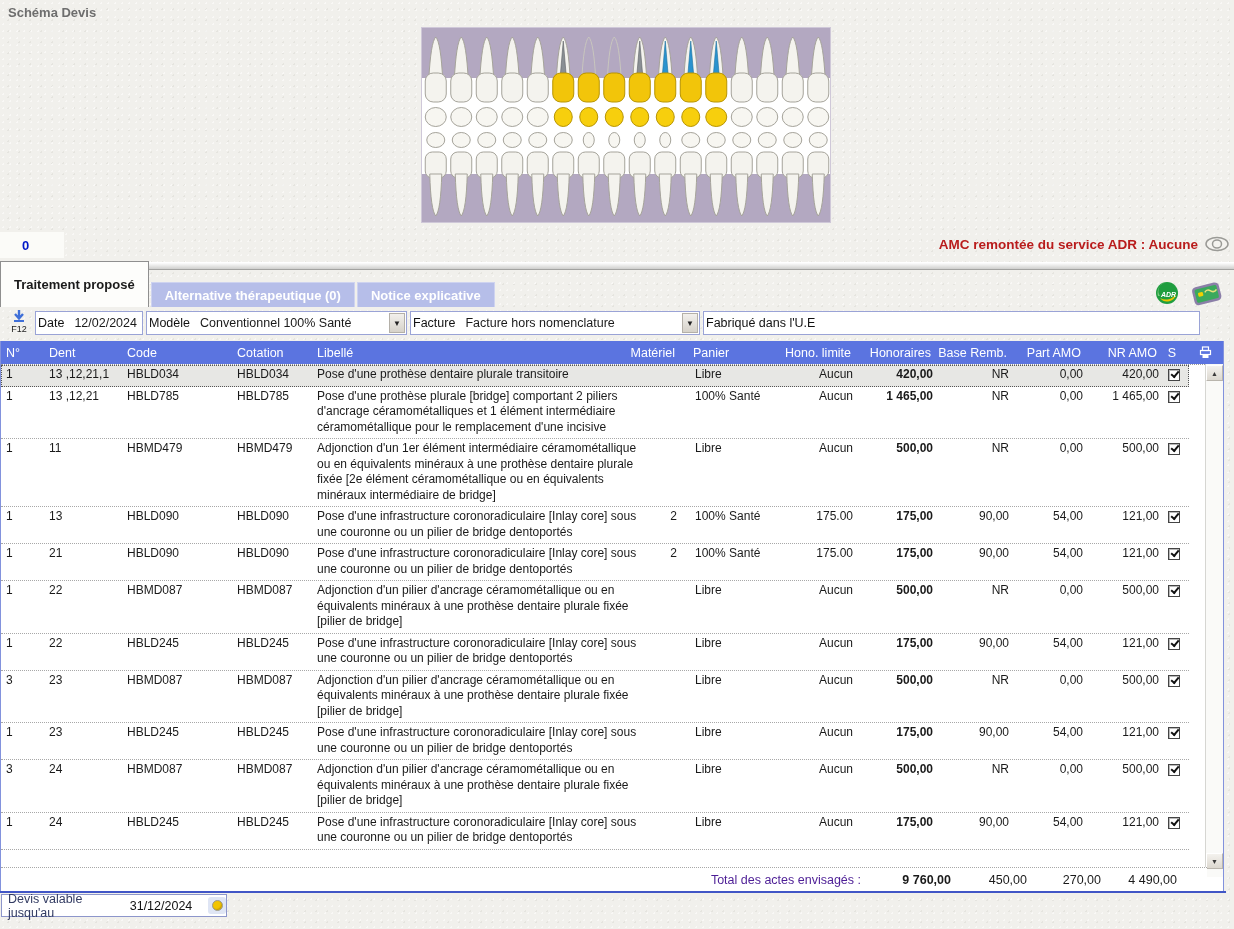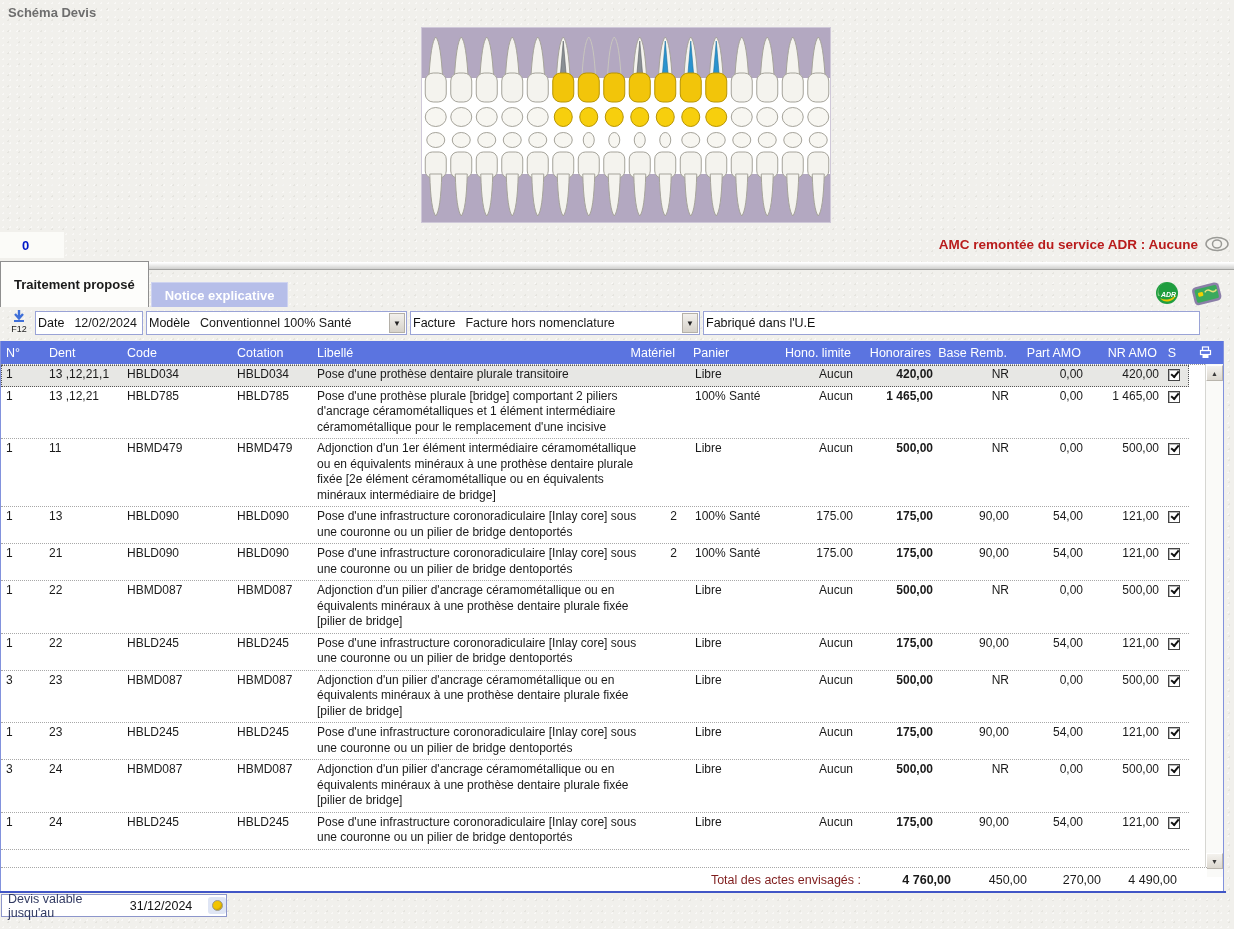--- a/index.html
+++ b/index.html
@@ -76,21 +76,21 @@
 
   .checkbox { width:12px; height:12px; background:#fff; border:1px solid #444; box-shadow:inset 1px 1px 0 #b9b9b9; position:relative; margin-top:2px; cursor:pointer; }
   .checkbox::after { content:""; position:absolute; left:2px; top:1px; width:6px; height:3px; border-left:2px solid #111; border-bottom:2px solid #111; transform:rotate(-50deg); }
 
   
   .vscroll { position:absolute; right:0; top:23px; width:18px; height:513px; background:#fafaf8; border-left:1px solid #d6d6d2; }
   .sc-btn { position:absolute; left:0; width:17px; height:16px; background:linear-gradient(#f4f2ee,#dcd8d0); border:1px solid #b9b5ad; border-top-color:#fff; border-left-color:#fff; display:flex; align-items:center; justify-content:center; font-size:7px; color:#3a3a3a; cursor:pointer; }
   .sc-up { top:1px; } .sc-down { bottom:8px; }
 
   .total-row { position:absolute; left:0; bottom:2px; width:1206px; height:24px; display:flex; align-items:center; font-size:12.5px; border-top:1px dotted #a8a8a8; background:#fff; }
-  .total-label { flex:1; text-align:right; padding-right:10px; color:#7f1d1d; }
+  .total-label { flex:1; text-align:right; padding-right:10px; color:#4c1d95; }
   .total-row .c-hor { font-weight:bold; }
   .blue-bottom { position:absolute; left:-1px; bottom:0; width:1226px; height:2px; background:var(--table-border-blue); }
 
   
   .footer-box { position:absolute; left:1px; top:894px; width:226px; height:23px; background:#fff; border:1px solid #8d96cb; display:flex; align-items:center; font-size:12.5px; color:#333c63; }
   .footer-box .flab { padding-left:6px; }
   .footer-box .fval { margin-left:22px; color:#111; }
   .radio-wrap { margin-left:16px; width:22px; height:17px; background:#dfe5f4; border-radius:3px; display:flex; align-items:center; justify-content:center; cursor:pointer; }
   .radio-dot { width:11px; height:11px; border-radius:50%; background:#f2c400; border:1px solid #9a9a90; box-shadow:inset -1px -1px 1px #c89f00; }
 </style>
@@ -252,20 +252,23 @@
       <ellipse cx="13" cy="8" rx="11" ry="6.5" fill="#f4f3ef" stroke="#9a9a96" stroke-width="1.5"></ellipse>
       <ellipse cx="13" cy="8" rx="4.5" ry="4" fill="none" stroke="#9a9a96" stroke-width="1.5"></ellipse>
     </svg>
   </div>
 
   <div class="splitter"></div>
 
   <div class="tabbar">
     <div class="tab active">
       <span>Traitement proposé</span>
+    </div>
+    <div class="tab inactive">
+      <span>Alternative thérapeutique (0)</span>
     </div>
     <div class="tab inactive">
       <span>Notice explicative</span>
     </div>
     <div class="tab-icons">
       <svg width="26" height="26" viewBox="0 0 26 26">
         <circle cx="13" cy="13" r="11" fill="#1f9d3f"></circle>
         <path d="M4,16 A11,11 0 0 1 13,2 A9,9 0 0 0 6,16 Z" fill="#7cc87f"></path>
         <path d="M6,18 A9,9 0 0 0 22,14 A12,12 0 0 1 6,18 Z" fill="#e8c400"></path>
         <text x="7" y="17" font-size="7" font-weight="bold" fill="#fff" font-style="italic">ADR</text>
@@ -527,21 +530,21 @@
         <div class="trow filler"></div>
       </div>
 
     <div class="vscroll">
       <div class="sc-btn sc-up">▲</div>
       <div class="sc-btn sc-down">▼</div>
     </div>
 
     <div class="total-row">
       <div class="total-label">Total des actes envisagés :</div>
-      <div class="cell c-hor">4 760,00</div>
+      <div class="cell c-hor">9 760,00</div>
       <div class="cell c-base">450,00</div>
       <div class="cell c-part">270,00</div>
       <div class="cell c-nramo">4 490,00</div>
       <div class="cell c-s"></div>
     </div>
     <div class="blue-bottom"></div>
   </div>
 
   <div class="footer-box">
     <span class="flab">Devis valable jusqu'au</span>

